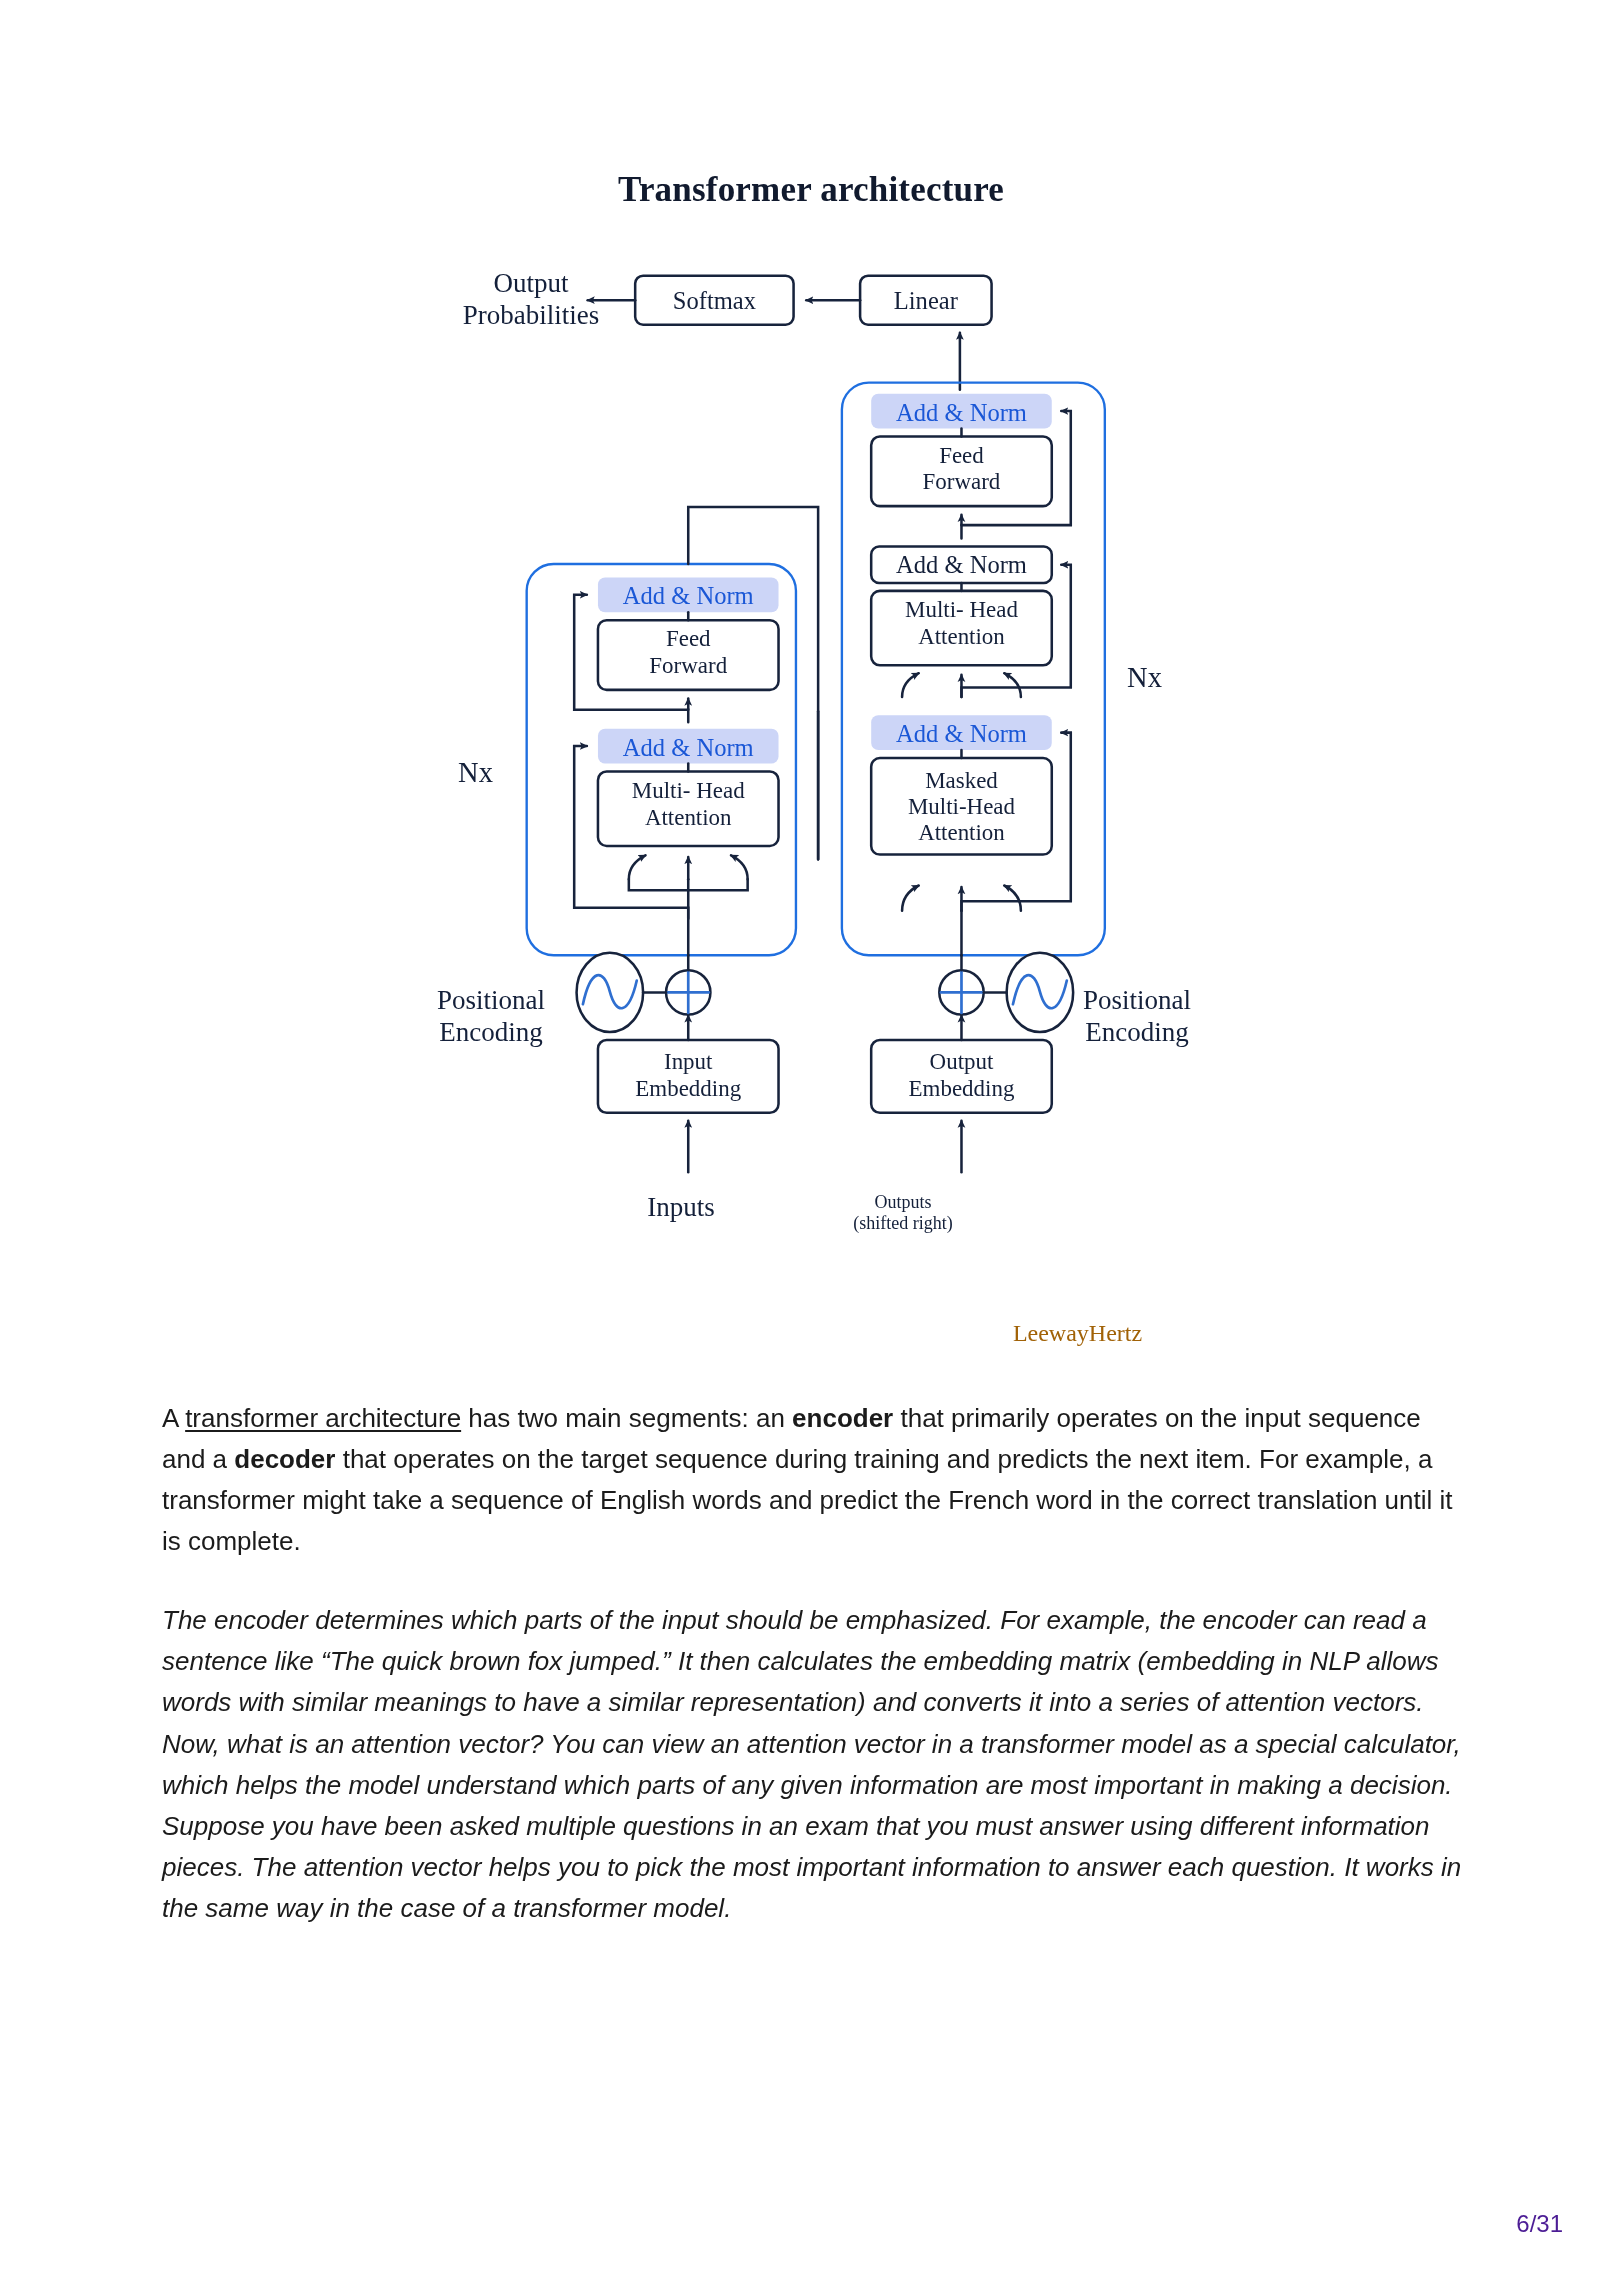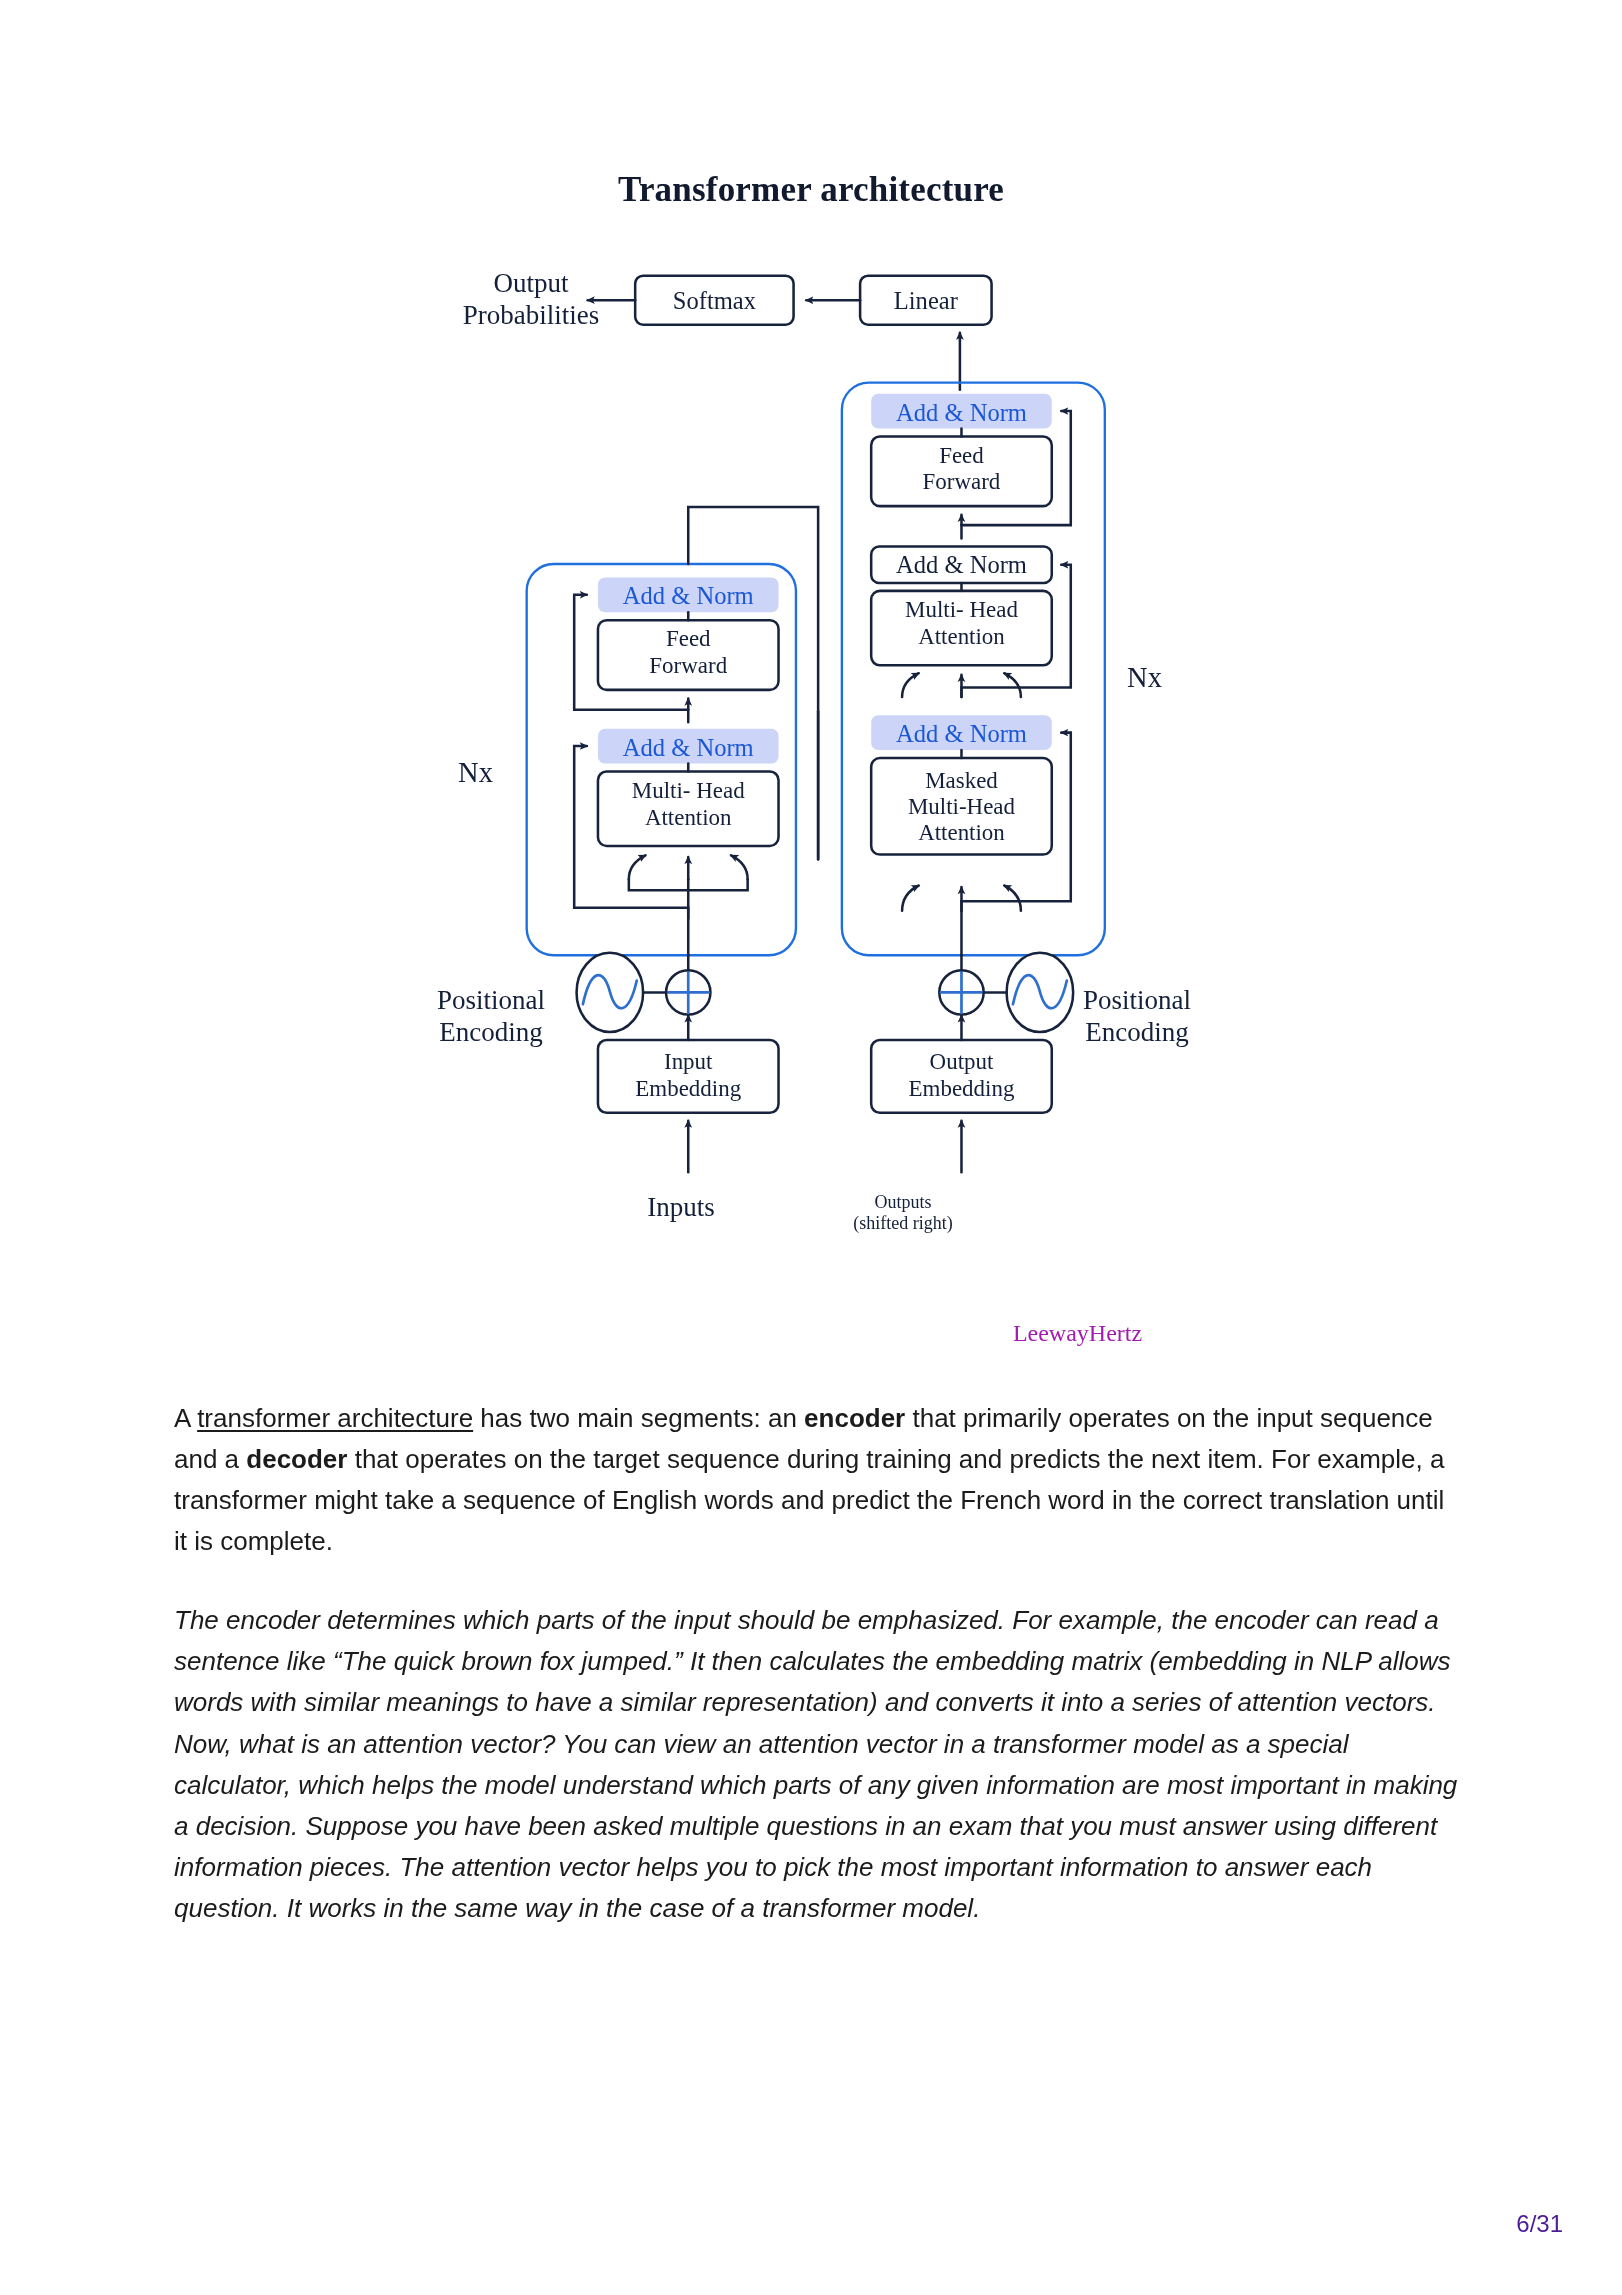--- a/index.html
+++ b/index.html
@@ -78,32 +78,32 @@
     font-size: 27px;
   }
   #label-outputs {
     left: 804px; top: 1192px; width: 198px;
     font-size: 18px;
   }
   #label-brand {
     left: 919px; top: 1319px; width: 317px;
     font-size: 24px;
     text-align: center;
-    color: #a21caf;
+    color: #a16207;
   }
 
   
   #body-copy {
     position: absolute;
     left: 158px;
     top: 1398px;
     width: 1305px;
   }
   #body-copy p {
-    margin: 0 0 38px 16px;
+    margin: 0 0 38px 4px;
     font-size: 26px;
     line-height: 1.58;
     color: #1b1b1b;
     font-family: "Liberation Sans", sans-serif;
     text-align: left;
   }
   #body-copy p:last-child { margin-bottom: 0; font-style: italic; }
   .u { text-decoration: underline; text-underline-offset: 3.2px; }
   .b { font-weight: bold; }
 

